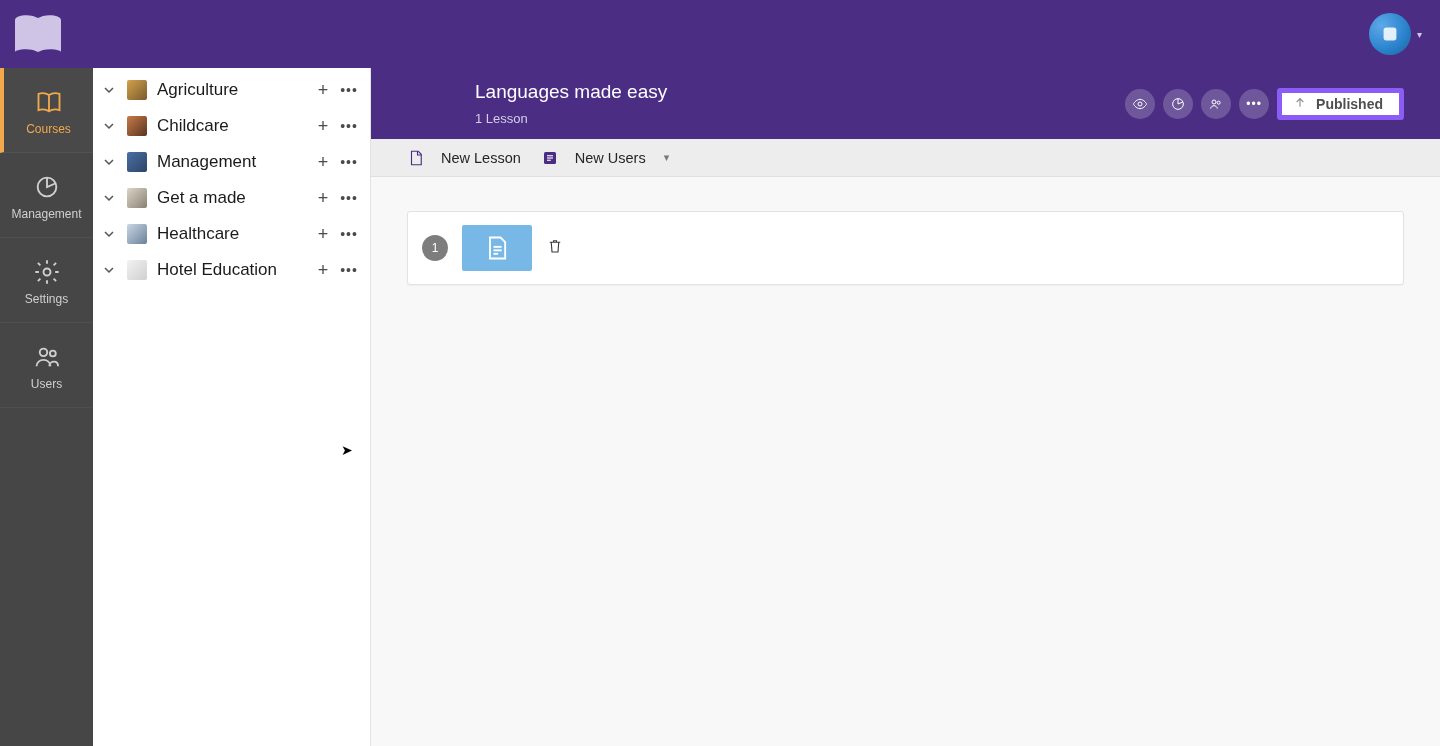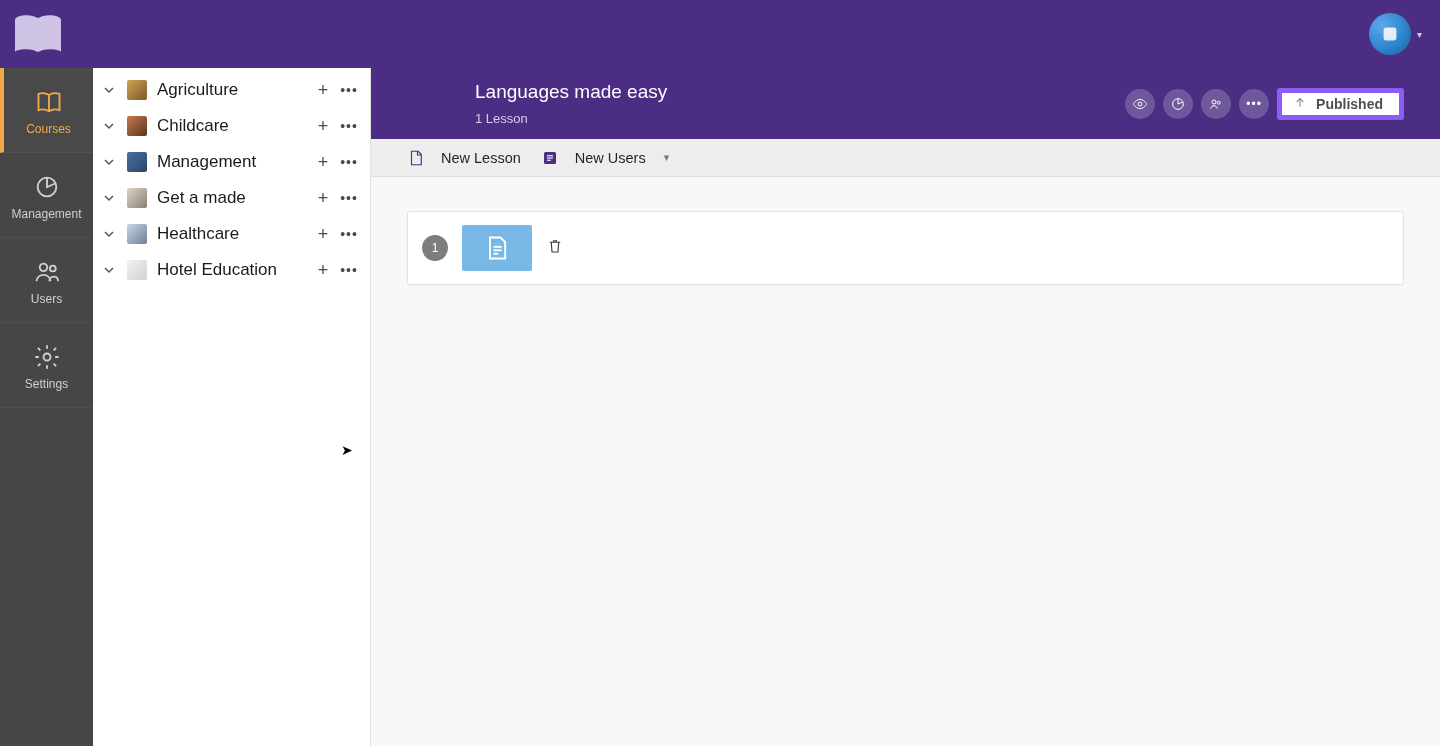--- a/index.html
+++ b/index.html
@@ -183,35 +183,35 @@
           <svg width="28" height="28" viewBox="0 0 24 24">
             <circle cx="12" cy="12" r="8" fill="none" stroke="currentColor" stroke-width="1.6"></circle>
             <path d="M12 4v8l7-3" fill="none" stroke="currentColor" stroke-width="1.6"></path>
           </svg>
         </div>
         <div class="nav-label">Management</div>
       </div>
       <div class="nav-item">
         <div class="nav-icon">
           <svg width="28" height="28" viewBox="0 0 24 24">
+            <circle cx="12" cy="12" r="3" fill="none" stroke="currentColor" stroke-width="1.6"></circle>
+            <path d="M12 2v3M12 19v3M4.2 4.2l2.1 2.1M17.7 17.7l2.1 2.1M2 12h3M19 12h3M4.2 19.8l2.1-2.1M17.7 6.3l2.1-2.1" stroke="currentColor" stroke-width="1.6"></path>
+          </svg>
+        </div>
+        <div class="nav-label">Settings</div>
+      </div>
+      <div class="nav-item">
+        <div class="nav-icon">
+          <svg width="28" height="28" viewBox="0 0 24 24">
             <circle cx="9" cy="8" r="3.2" fill="none" stroke="currentColor" stroke-width="1.6"></circle>
             <circle cx="17" cy="9" r="2.5" fill="none" stroke="currentColor" stroke-width="1.6"></circle>
             <path d="M3 20c0-3.5 3-5.5 6-5.5s6 2 6 5.5 M14 20c0-2.5 2-4 4-4s3.5 1.5 3.5 4" fill="none" stroke="currentColor" stroke-width="1.6"></path>
           </svg>
         </div>
         <div class="nav-label">Users</div>
-      </div>
-      <div class="nav-item">
-        <div class="nav-icon">
-          <svg width="28" height="28" viewBox="0 0 24 24">
-            <circle cx="12" cy="12" r="3" fill="none" stroke="currentColor" stroke-width="1.6"></circle>
-            <path d="M12 2v3M12 19v3M4.2 4.2l2.1 2.1M17.7 17.7l2.1 2.1M2 12h3M19 12h3M4.2 19.8l2.1-2.1M17.7 6.3l2.1-2.1" stroke="currentColor" stroke-width="1.6"></path>
-          </svg>
-        </div>
-        <div class="nav-label">Settings</div>
       </div>
     </div>
 
   <div class="cat-sidebar">
     <div class="cat-list" id="cat-list">
       <div class="cat-row">
           <span class="cat-chevron">
             <svg width="12" height="12" viewBox="0 0 12 12">
               <path d="M2 4l4 4 4-4" fill="none" stroke="#555" stroke-width="1.5"></path>
             </svg>

